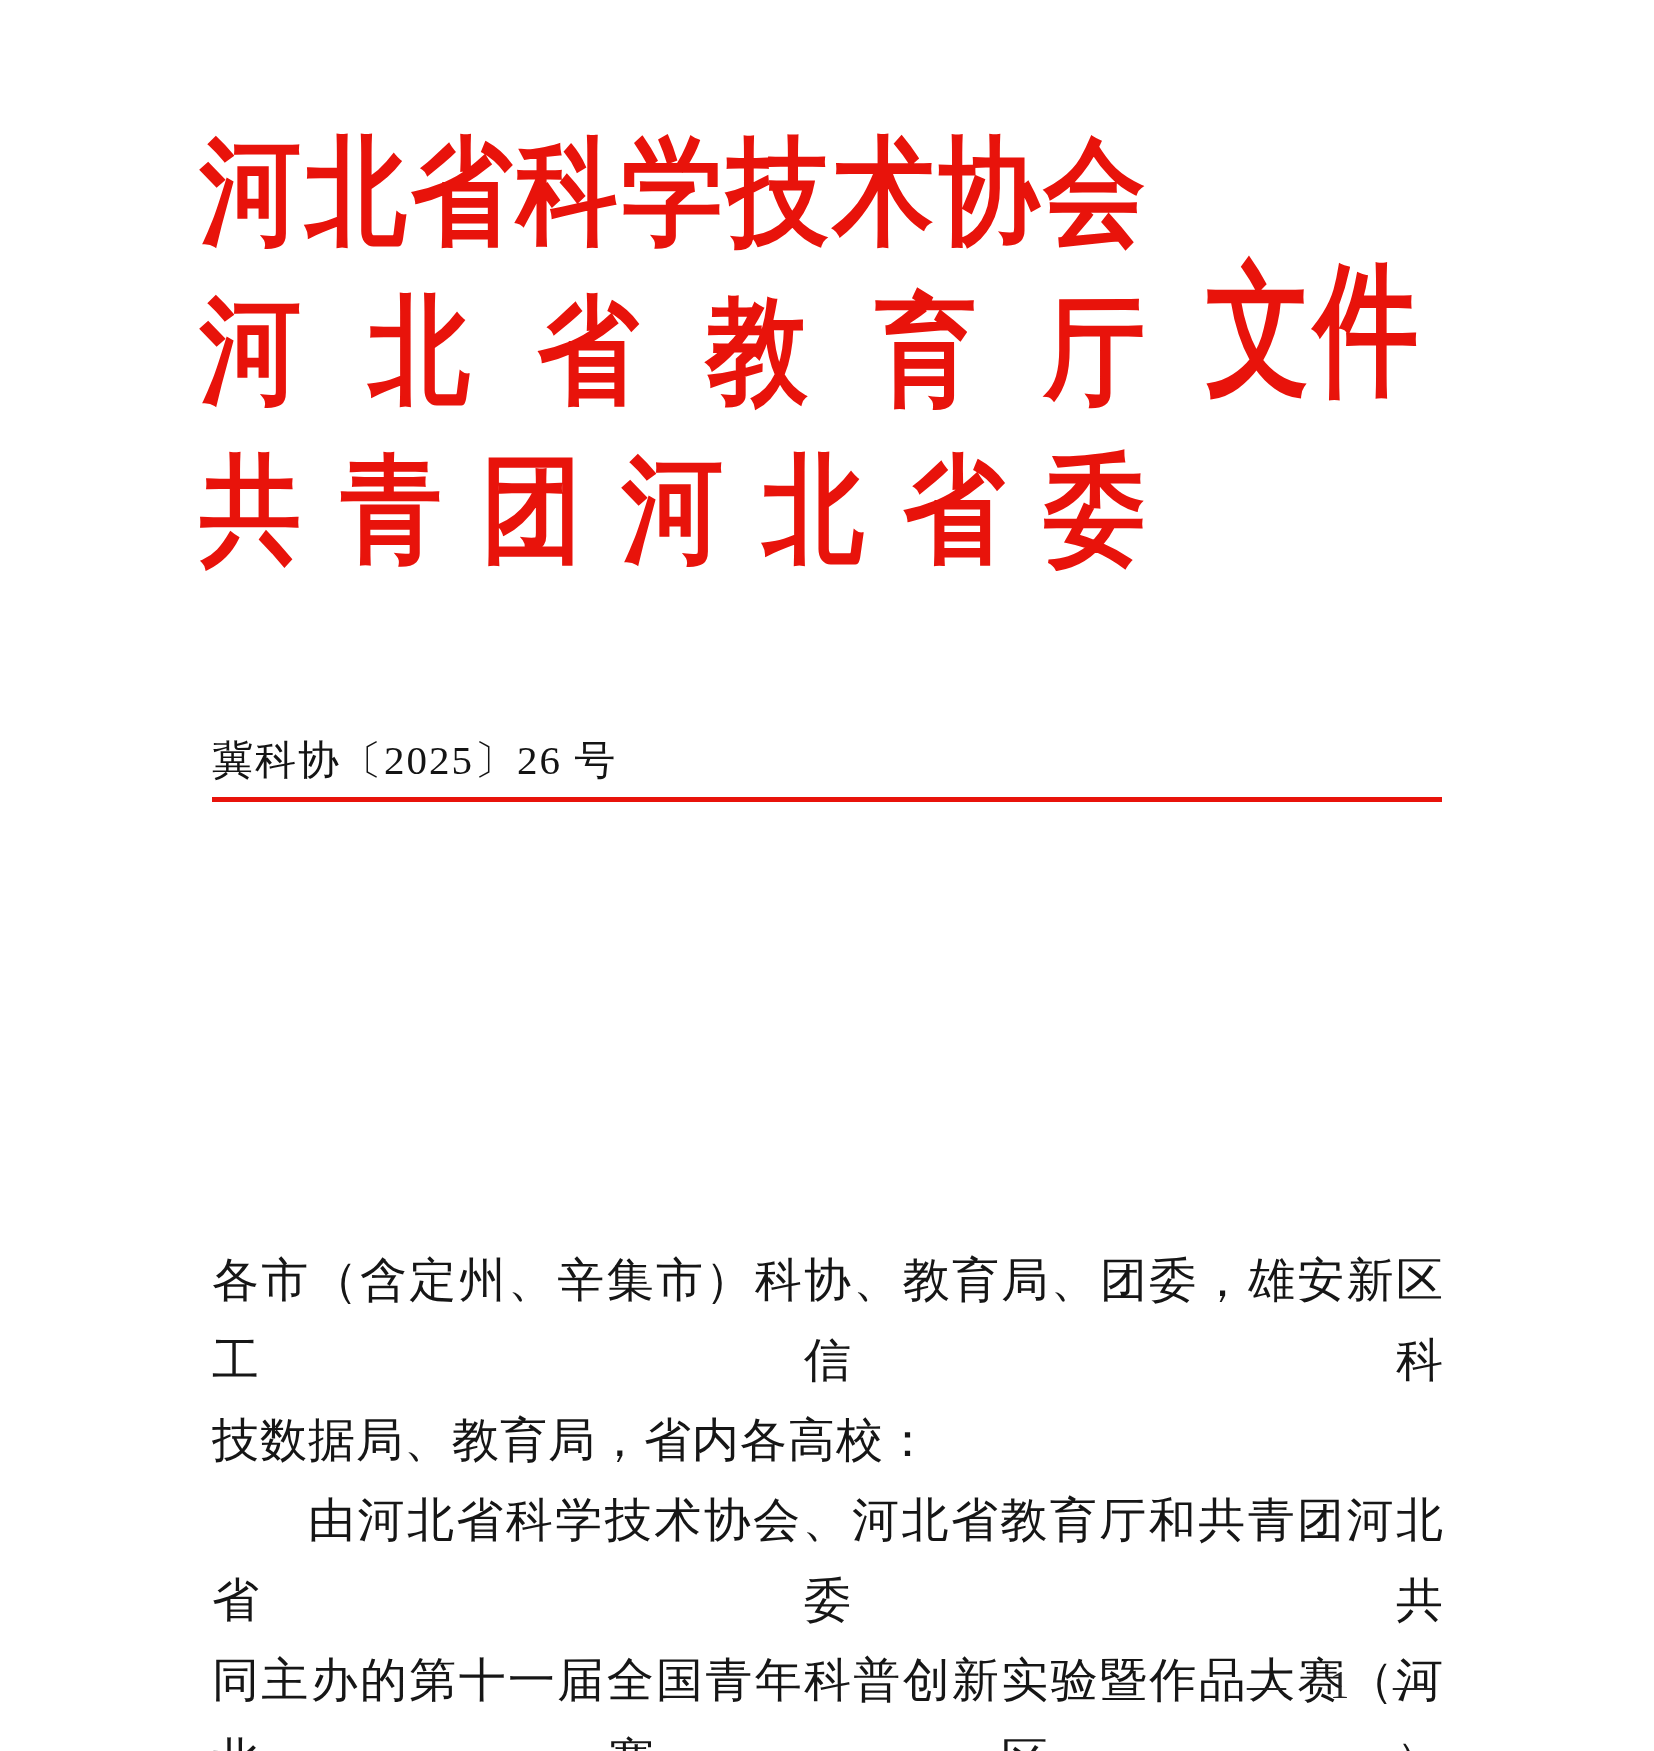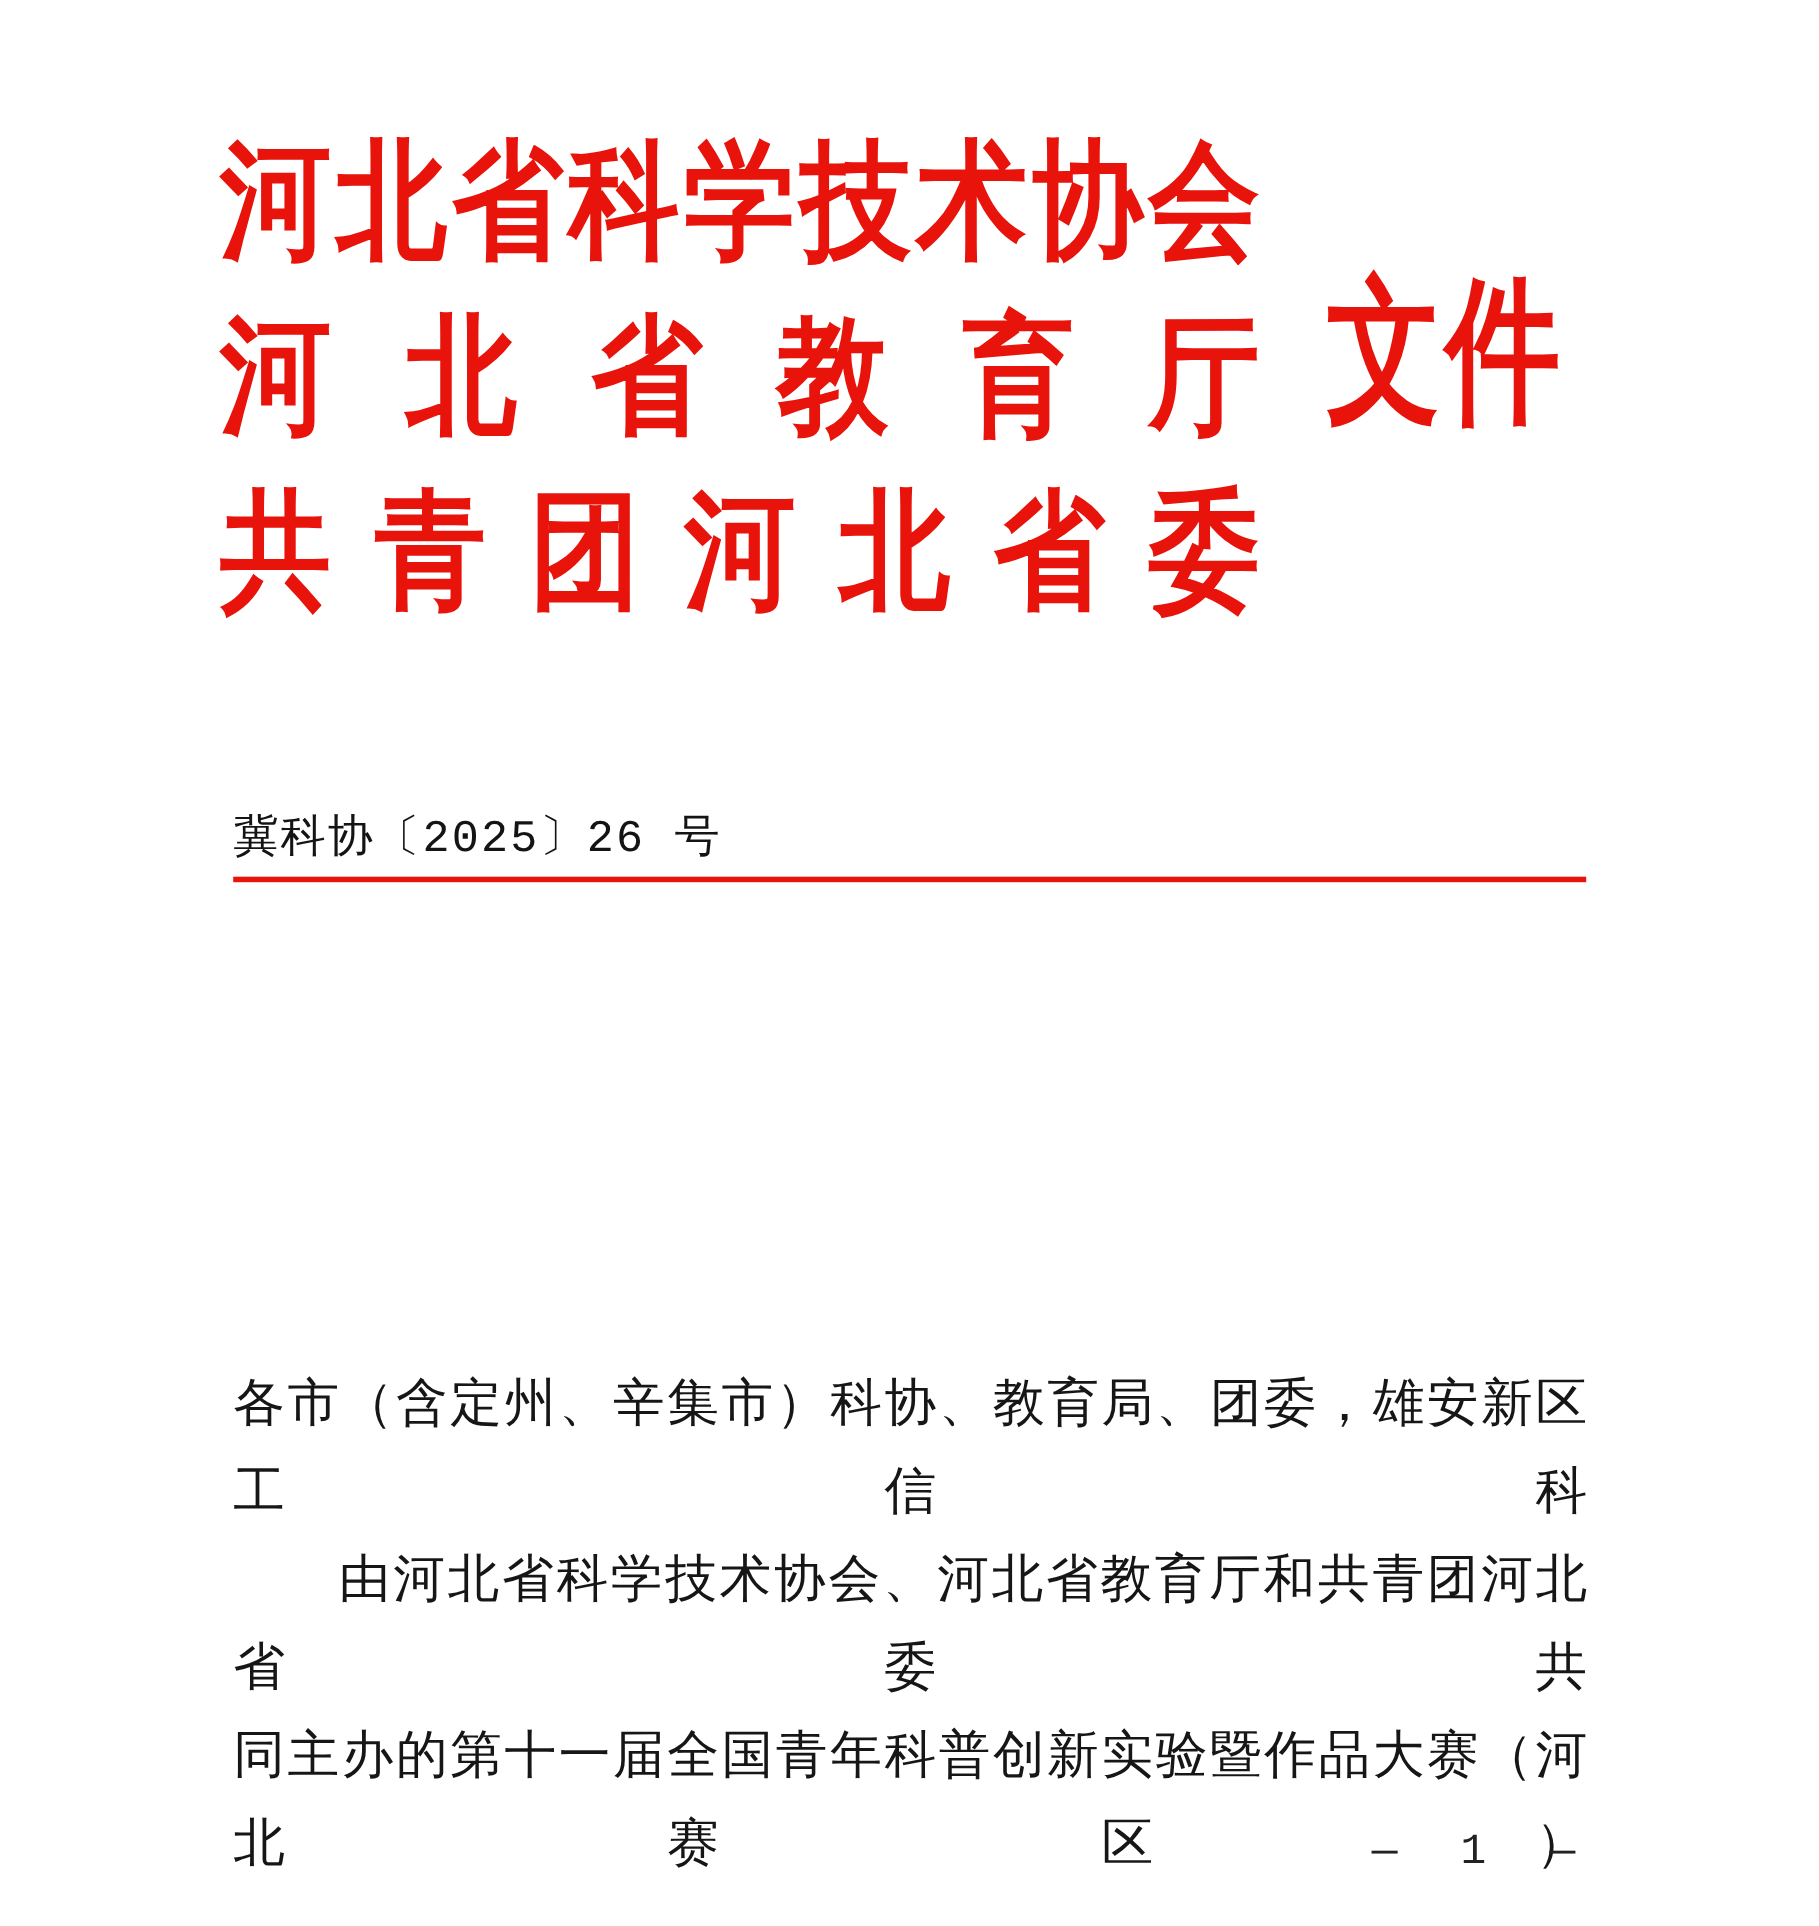--- a/index.html
+++ b/index.html
@@ -7,21 +7,21 @@
     padding: 0;
     background: #e9e9e9;
   }
   .page {
     position: relative;
     width: 1654px;
     height: 1751px;
     margin: 0 auto;
     background: #ffffff;
     overflow: hidden;
-    font-family: Liberation Mono, monospace;
+    font-family: Liberation Serif, serif;
     color: #1a1a1a;
   }
   
   .org-line {
     position: absolute;
     left: 200px;
     width: 945px;
     height: 104px;
     font-size: 101px;
     line-height: 104px;
@@ -125,20 +125,21 @@
 
   <div class="doc-number">冀科协〔2025〕26 号</div>
 
   <div class="red-divider"></div>
 
   <div class="title-block">
   </div>
 
   <div class="body-block">
     <div class="bline fill">各市（含定州、辛集市）科协、教育局、团委，雄安新区工信科</div>
+    <div class="bline">技数据局、教育局，省内各高校：</div>
     <div class="bline fill indent">由河北省科学技术协会、河北省教育厅和共青团河北省委共</div>
     <div class="bline fill">同主办的第十一届全国青年科普创新实验暨作品大赛（河北赛区）</div>
 
   </div>
 
   <div class="page-number">— 1 —</div>
 
 </div>
 
 </body></html>

